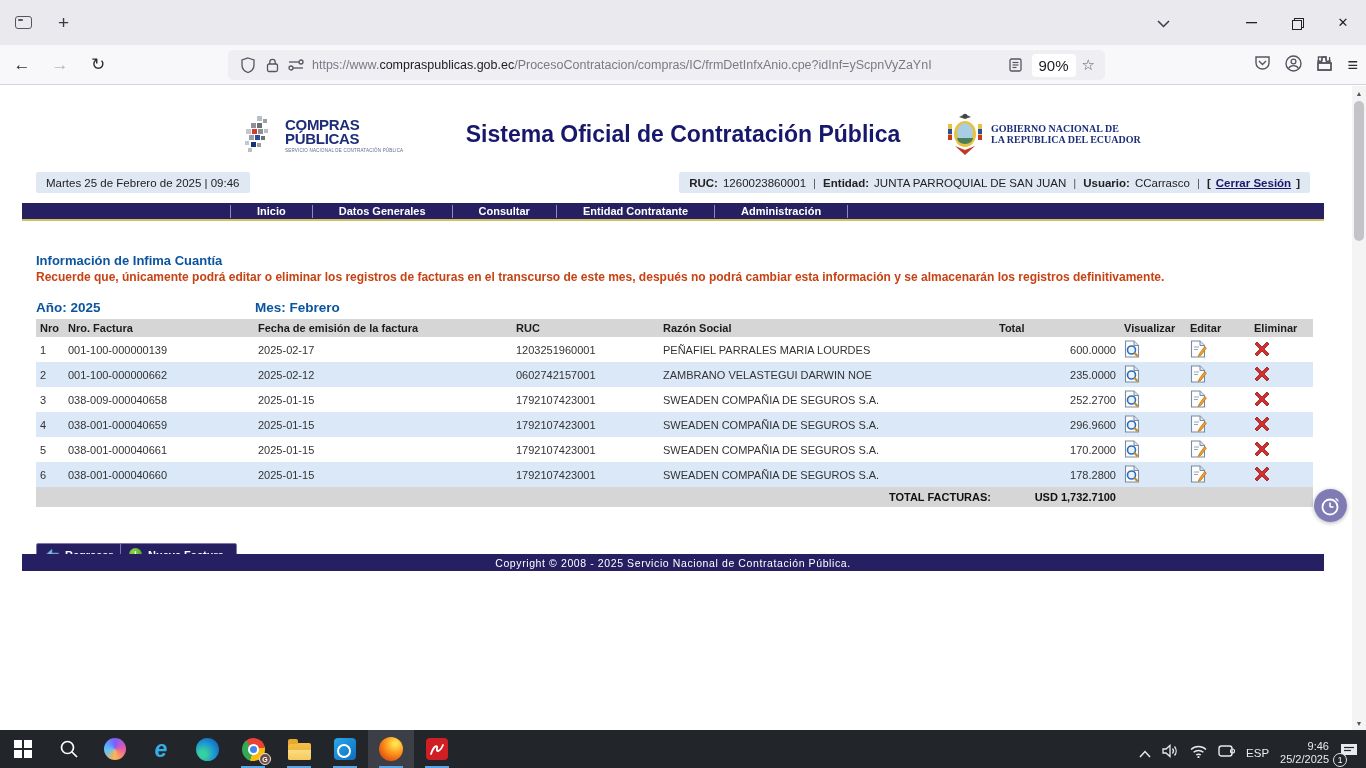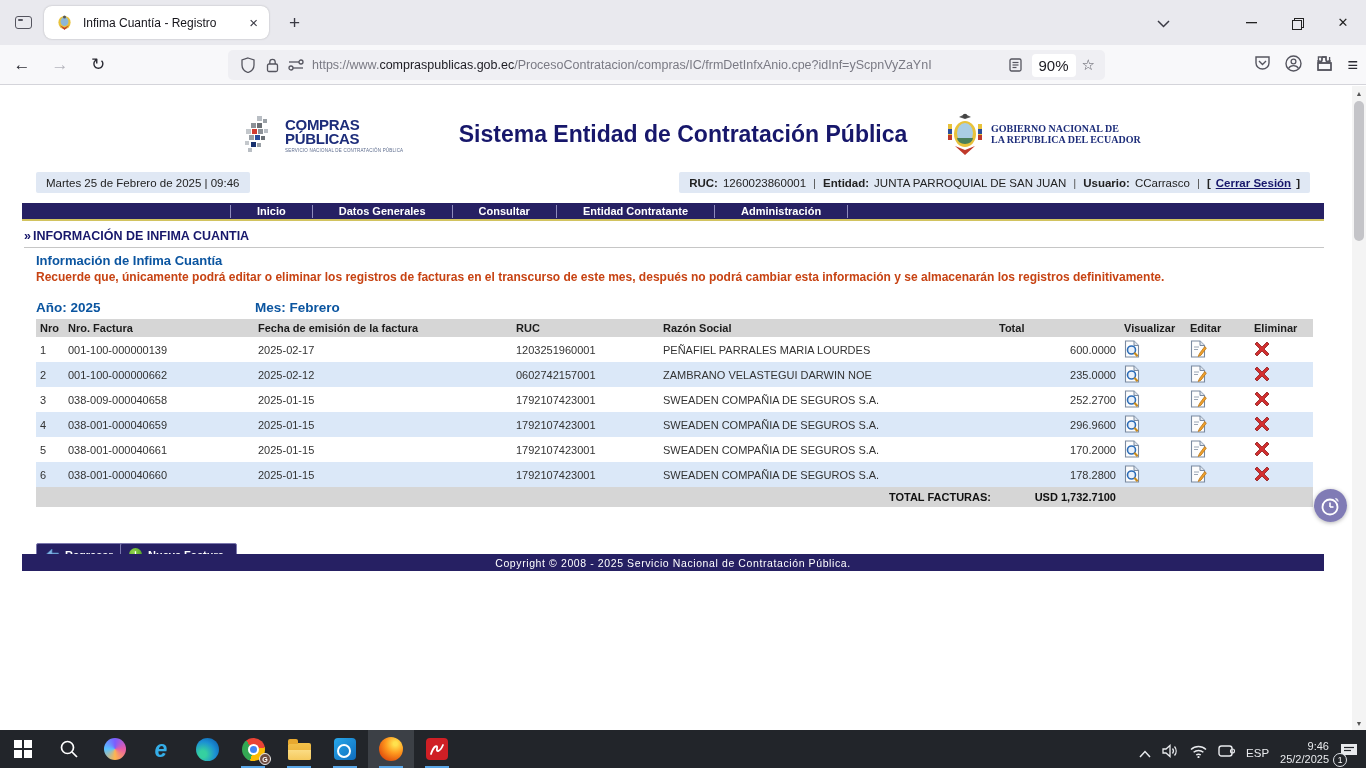--- a/index.html
+++ b/index.html
@@ -156,32 +156,20 @@
 </style>
 </head>
 <body>
 
 <div class="screen">
 
   <div class="tabbar">
     <div class="fxview">
         <span class="glyph"></span>
       </div>
-    <div class="tab">
-      <span class="urlicon">
-        <svg width="15" height="15" viewBox="0 0 16 16">
-            <ellipse cx="8" cy="8" rx="6.5" ry="7" fill="#e8c23a"></ellipse>
-            <ellipse cx="8" cy="7" rx="4.2" ry="4.8" fill="#8db7d8"></ellipse>
-            <path d="M3 11 L8 13.5 L13 11 L8 16 Z" fill="#c0392b"></path>
-            <circle cx="8" cy="2.2" r="1.6" fill="#555"></circle>
-          </svg>
-      </span>
-      <span class="tab-title">Infima Cuantía - Registro</span>
-      <span class="tab-close">×</span>
-    </div>
     <div class="newtab">+</div>
     <div class="tabbar-right">
       <div class="tabs-chevron">
         <svg width="13" height="8" viewBox="0 0 13 8">
             <polyline points="1,1 6.5,6.5 12,1" fill="none" stroke="#3a3a44" stroke-width="1.5"></polyline>
           </svg>
       </div>
       <div class="winbtn">
           <svg width="11" height="2">
             <rect width="11" height="1.3" fill="#222"></rect>
@@ -276,21 +264,21 @@
         <rect x="14" y="27" width="4" height="4" fill="#9aa0a6"></rect>
           <rect x="5" y="32" width="4" height="4" fill="#b9bec4"></rect>
       </svg>
       <div class="logo-text">
         <div class="l1">COMPRAS</div>
         <div class="l1">PÚBLICAS</div>
         <div class="tag">SERVICIO NACIONAL DE CONTRATACIÓN PÚBLICA</div>
       </div>
     </div>
 
-    <div class="page-title">Sistema Entidad de Contratación Pública</div>
+    <div class="page-title">Sistema Oficial de Contratación Pública</div>
 
     <div class="gov-block">
       <svg width="40" height="44" viewBox="0 0 40 44">
         <path d="M20 2 l6 3 -6 2 -6 -2 Z" fill="#555"></path>
         <circle cx="20" cy="4" r="2.2" fill="#444"></circle>
         <rect x="3" y="12" width="4" height="16" fill="#e8c23a"></rect>
           <rect x="3" y="17" width="4" height="5" fill="#2b4d9b"></rect>
           <rect x="3" y="23" width="4" height="5" fill="#c0392b"></rect>
         <rect x="33" y="12" width="4" height="16" fill="#e8c23a"></rect>
           <rect x="33" y="17" width="4" height="5" fill="#2b4d9b"></rect>
@@ -324,23 +312,20 @@
     </div>
 
     <div class="mainnav">
       <span class="item">Inicio</span>
       <span class="item">Datos Generales</span>
       <span class="item">Consultar</span>
       <span class="item">Entidad Contratante</span>
       <span class="item">Administración</span>
     </div>
 
-    <div class="breadcrumb">
-      <span class="mark">»</span><span>INFORMACIÓN DE INFIMA CUANTIA</span>
-    </div>
 
     <div class="section-title">Información de Infima Cuantía</div>
     <div class="warning">Recuerde que, únicamente podrá editar o eliminar los registros de facturas en el transcurso de este mes, después no podrá cambiar esta información y se almacenarán los registros definitivamente.</div>
     <div class="ym year">Año: 2025</div>
     <div class="ym month">Mes: Febrero</div>
 
     <table class="facturas">
       <colgroup>
         <col style="width:28px">
           <col style="width:190px">

